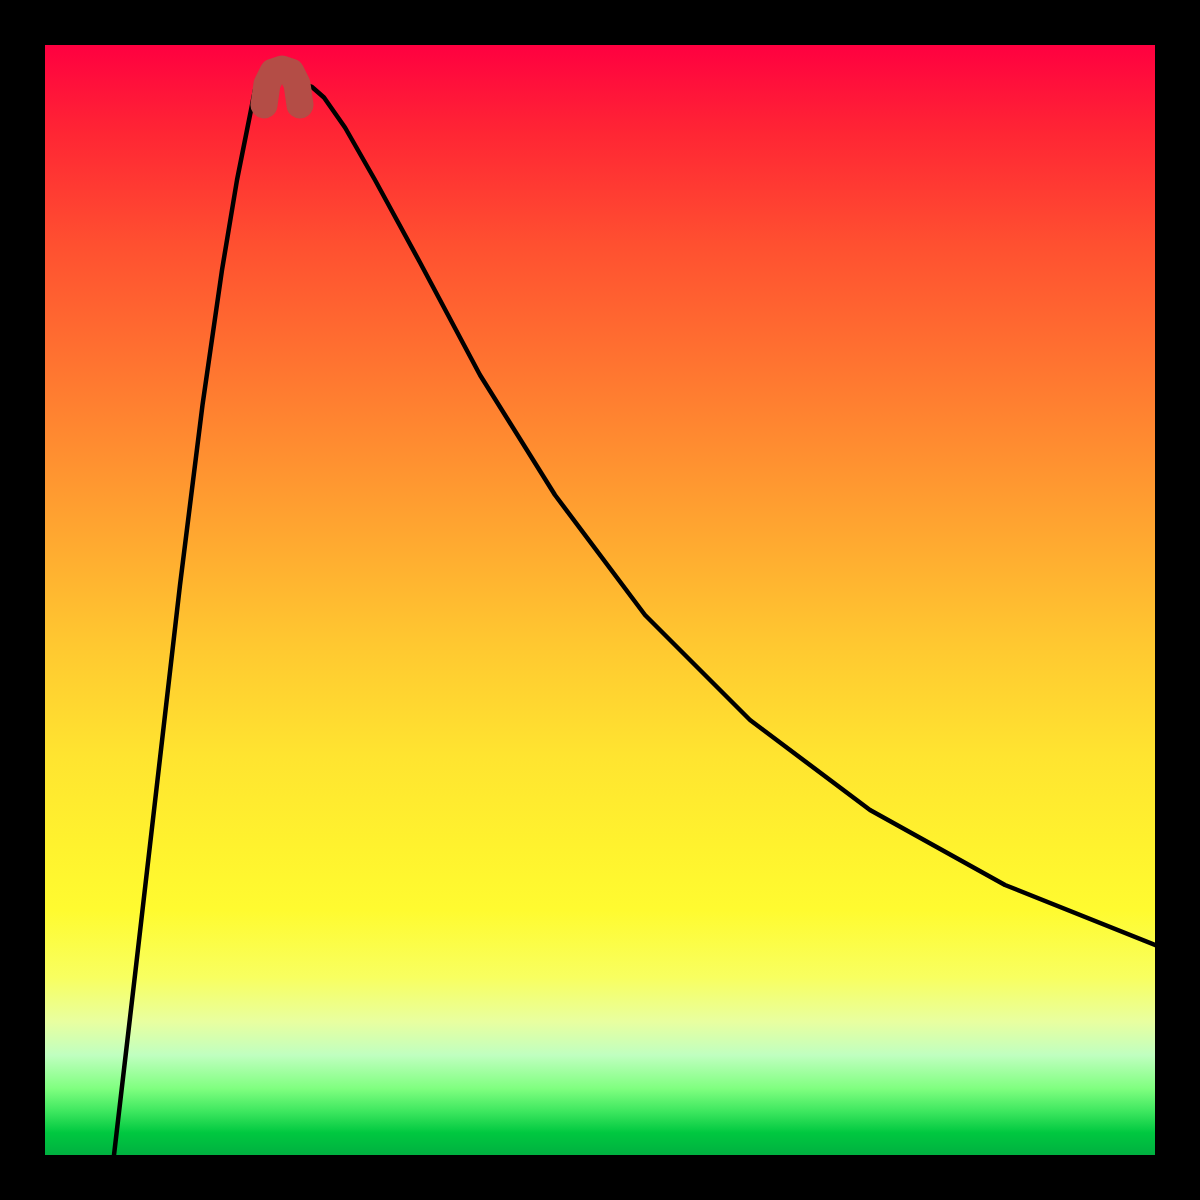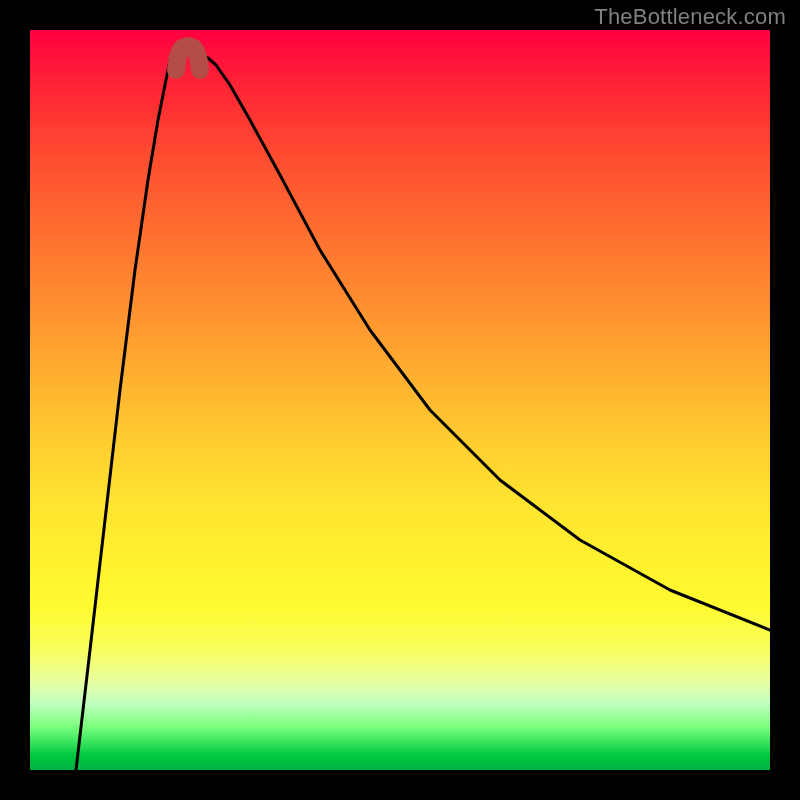--- a/index.html
+++ b/index.html
@@ -66,14 +66,13 @@
 <div class="frame">
   <div class="plot">
     <svg class="curve" viewBox="0 0 740 740" preserveAspectRatio="none">
       <g id="series-group">
           <path d="M46 740 L60 620 L75 490 L90 360 L105 240 L118 150 L128 90 L136 50 L140 30 L144 25 L148 26 L150 29" fill="none" stroke="#000000" stroke-width="3" stroke-linecap="round" stroke-linejoin="round"></path>
           <path d="M168 29 L172 26 L178 28 L186 35 L200 55 L220 90 L250 145 L290 220 L340 300 L400 380 L470 450 L550 510 L640 560 L740 600" fill="none" stroke="#000000" stroke-width="3" stroke-linecap="round" stroke-linejoin="round"></path>
           <path d="M146 40 L148 26 L152 18 L158 16 L164 18 L168 26 L170 40" fill="none" stroke="#b44d46" stroke-width="18" stroke-linecap="round" stroke-linejoin="round"></path>
         </g>
     </svg>
   </div>
-  <div class="watermark">TheBottleneck.com</div>
 </div>
 
 </body></html>

